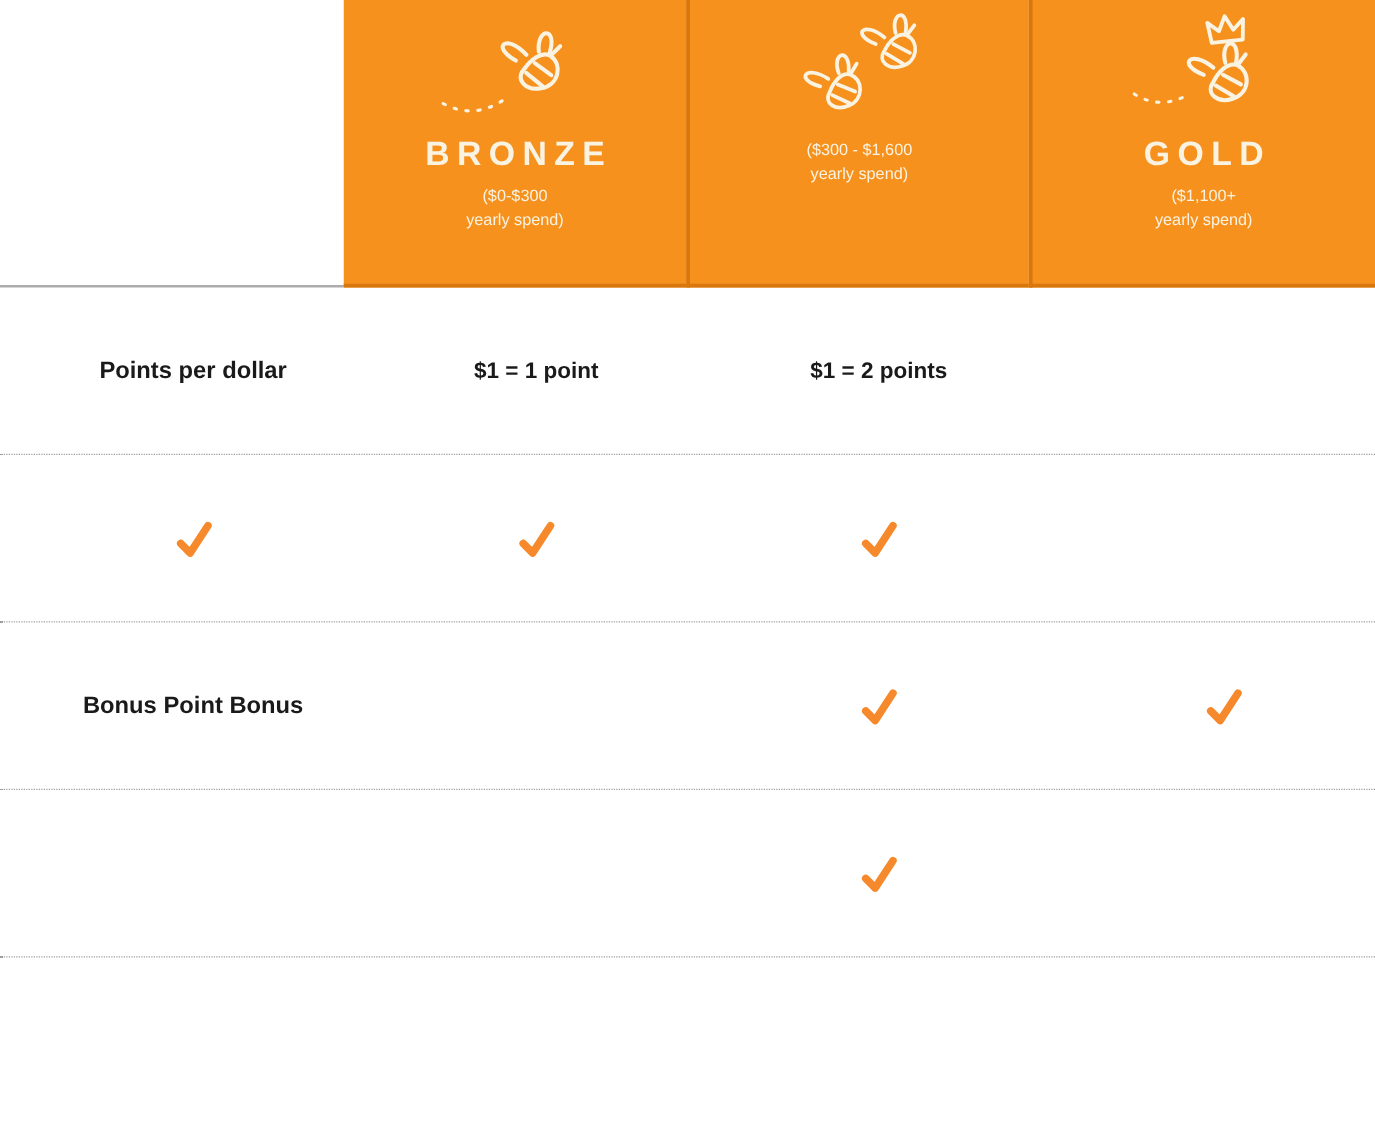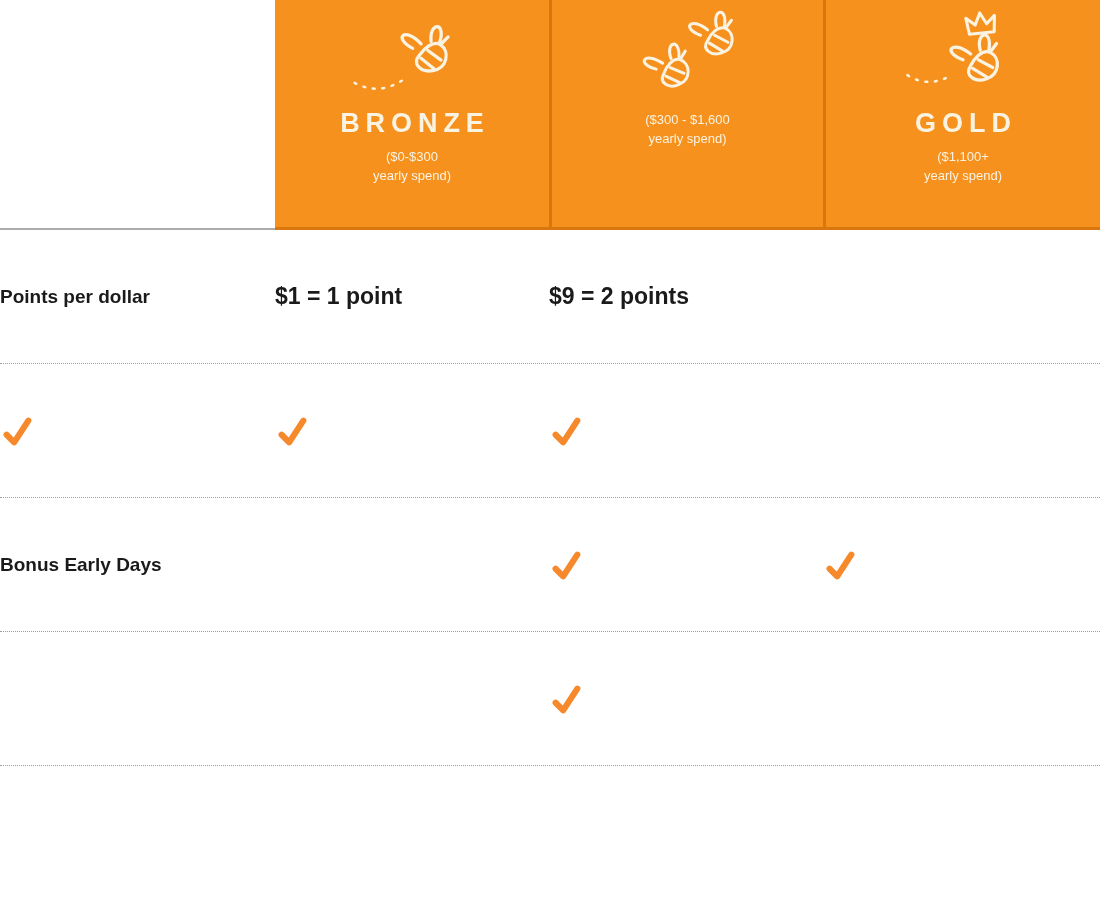--- a/index.html
+++ b/index.html
@@ -25,24 +25,24 @@
   .bee-art{width:150px;height:92px;stroke:var(--cream);flex:0 0 auto;}
   .tier-name{color:var(--cream);font-size:27px;font-weight:700;letter-spacing:0.22em;
     margin-top:6px;text-indent:0.22em;}
   .tier-spend{color:var(--cream);font-size:13px;font-weight:400;line-height:1.45;
     text-align:center;margin-top:9px;}
 
   
   .body-rows{flex:1 1 auto;display:flex;flex-direction:column;}
   .frow{display:grid;grid-template-columns:275px 274px 274px 1fr;height:134px;
     border-bottom:1px dotted var(--line);}
-  .cell{display:flex;align-items:center;text-align:center;}
+  .cell{display:flex;align-items:center;justify-content:center;text-align:center;margin-left:34px;}
   .label-cell{font-weight:700;font-size:19px;line-height:1.35;}
   .label-cell .label-text{max-width:235px;}
-  .value-cell{font-weight:700;font-size:23px;}
+  .value-cell{font-weight:700;font-size:18px;}
   .check{width:34px;height:34px;stroke:var(--check);fill:none;
     stroke-width:6.5;stroke-linecap:round;stroke-linejoin:round;}
 </style>
 </head>
 <body>
 
 <svg width="0" height="0" style="position:absolute" aria-hidden="true">
   <defs>
     <g id="bee" fill="none" stroke-width="3.4" stroke-linecap="round">
       <path d="M-6 -10 C -26 -26, -36 -12, -14 -4"></path>
@@ -103,21 +103,21 @@
   <div class="body-rows">
 
     <div class="frow">
       <div class="cell label-cell">
         <span class="label-text">Points per dollar</span>
         </div>
       <div class="cell value-cell">
         <span>$1 = 1 point</span>
         </div>
       <div class="cell value-cell">
-        <span>$9 = 2 points</span>
+        <span>$1 = 2 points</span>
         </div>
     </div>
 
     <div class="frow">
       <div class="cell value-cell">
         <span></span>
         <svg class="check" viewBox="0 0 36 36">
             <path d="M7 22 L15 30 L30 7"></path>
           </svg>
         </div>
@@ -131,21 +131,21 @@
         <span></span>
         <svg class="check" viewBox="0 0 36 36">
             <path d="M7 22 L15 30 L30 7"></path>
           </svg>
         </div>
     </div>
 
 
     <div class="frow">
       <div class="cell label-cell">
-        <span class="label-text">Bonus Early Days</span>
+        <span class="label-text">Bonus Point Bonus</span>
         </div>
       <div class="cell value-cell">
         <span></span>
         </div>
       <div class="cell value-cell">
         <span></span>
         <svg class="check" viewBox="0 0 36 36">
             <path d="M7 22 L15 30 L30 7"></path>
           </svg>
         </div>

